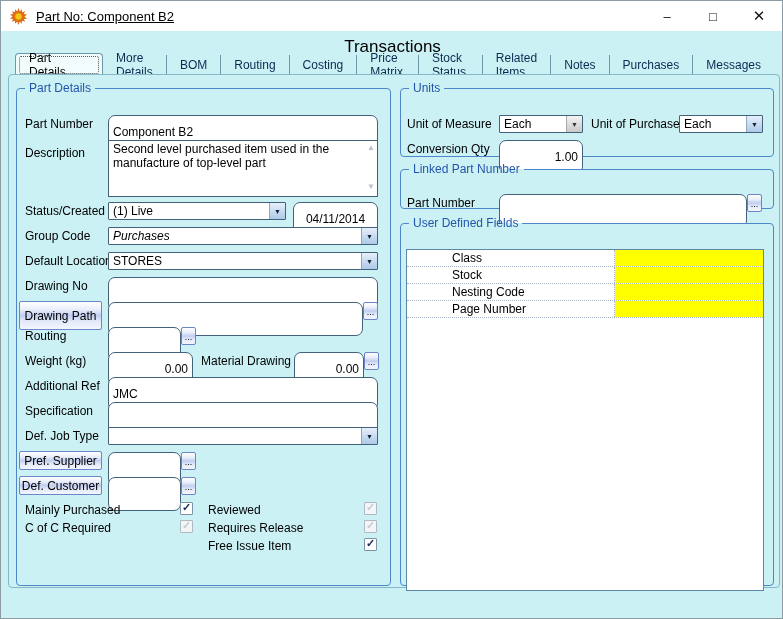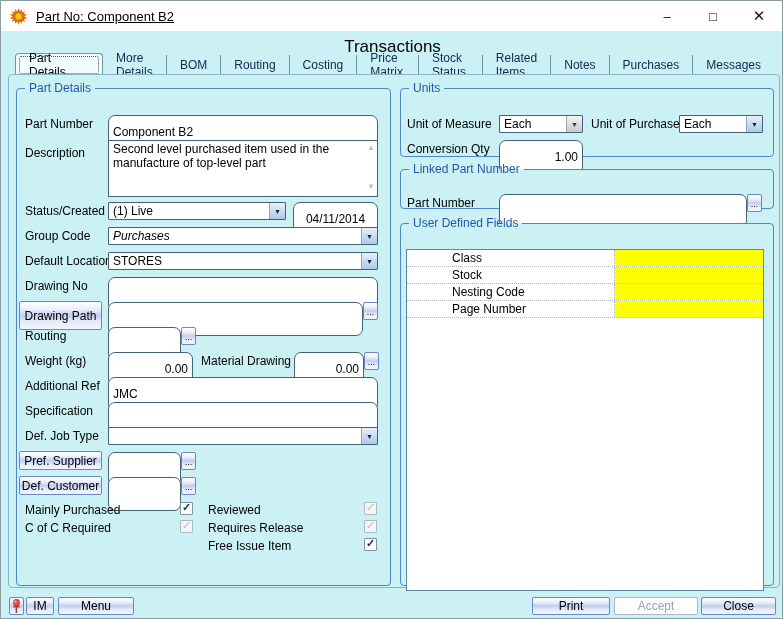--- a/index.html
+++ b/index.html
@@ -306,29 +306,14 @@
           <div class="udf-val"></div>
         </div>
         <div class="udf-row">
           <div class="udf-name">Page Number</div>
           <div class="udf-val"></div>
         </div>
       </div>
     </fieldset>
   </div>
 
-  <div class="footer">
-    <div class="btn pin-btn">
-      <svg width="9" height="14" viewBox="0 0 9 14">
-        <rect x="3.6" y="8" width="1.6" height="6" fill="#8a4a3a"></rect>
-        <rect x="1.4" y="6.5" width="6.2" height="2" fill="#c23b3b"></rect>
-        <ellipse cx="4.5" cy="3.6" rx="3.1" ry="3.4" fill="#e05252" stroke="#8c2020" stroke-width="0.6"></ellipse>
-        <ellipse cx="3.4" cy="2.6" rx="1.0" ry="1.2" fill="#f6b9b9"></ellipse>
-      </svg>
-    </div>
-    <div class="btn" style="left:25px; width:28px;">IM</div>
-    <div class="btn" style="left:57px; width:76px;">Menu</div>
-    <div class="btn" style="left:531px; width:78px;">Print</div>
-    <div class="btn disabled" style="left:613px; width:84px;">Accept</div>
-    <div class="btn" style="left:700px; width:75px;">Close</div>
-  </div>
 
 </div>
 
 </body></html>

